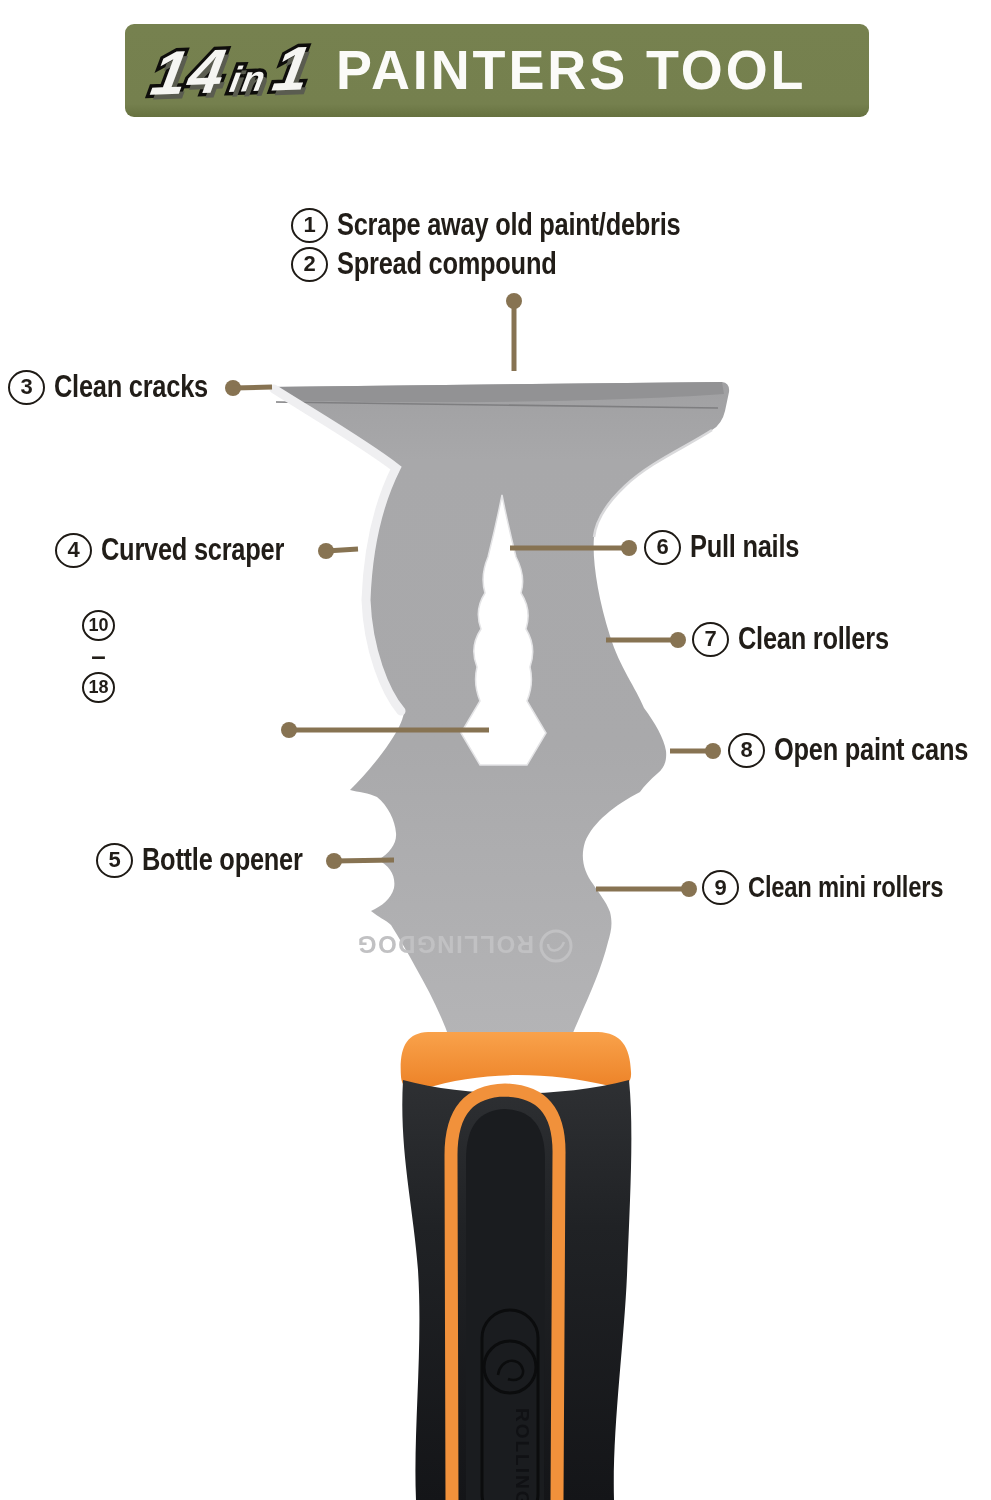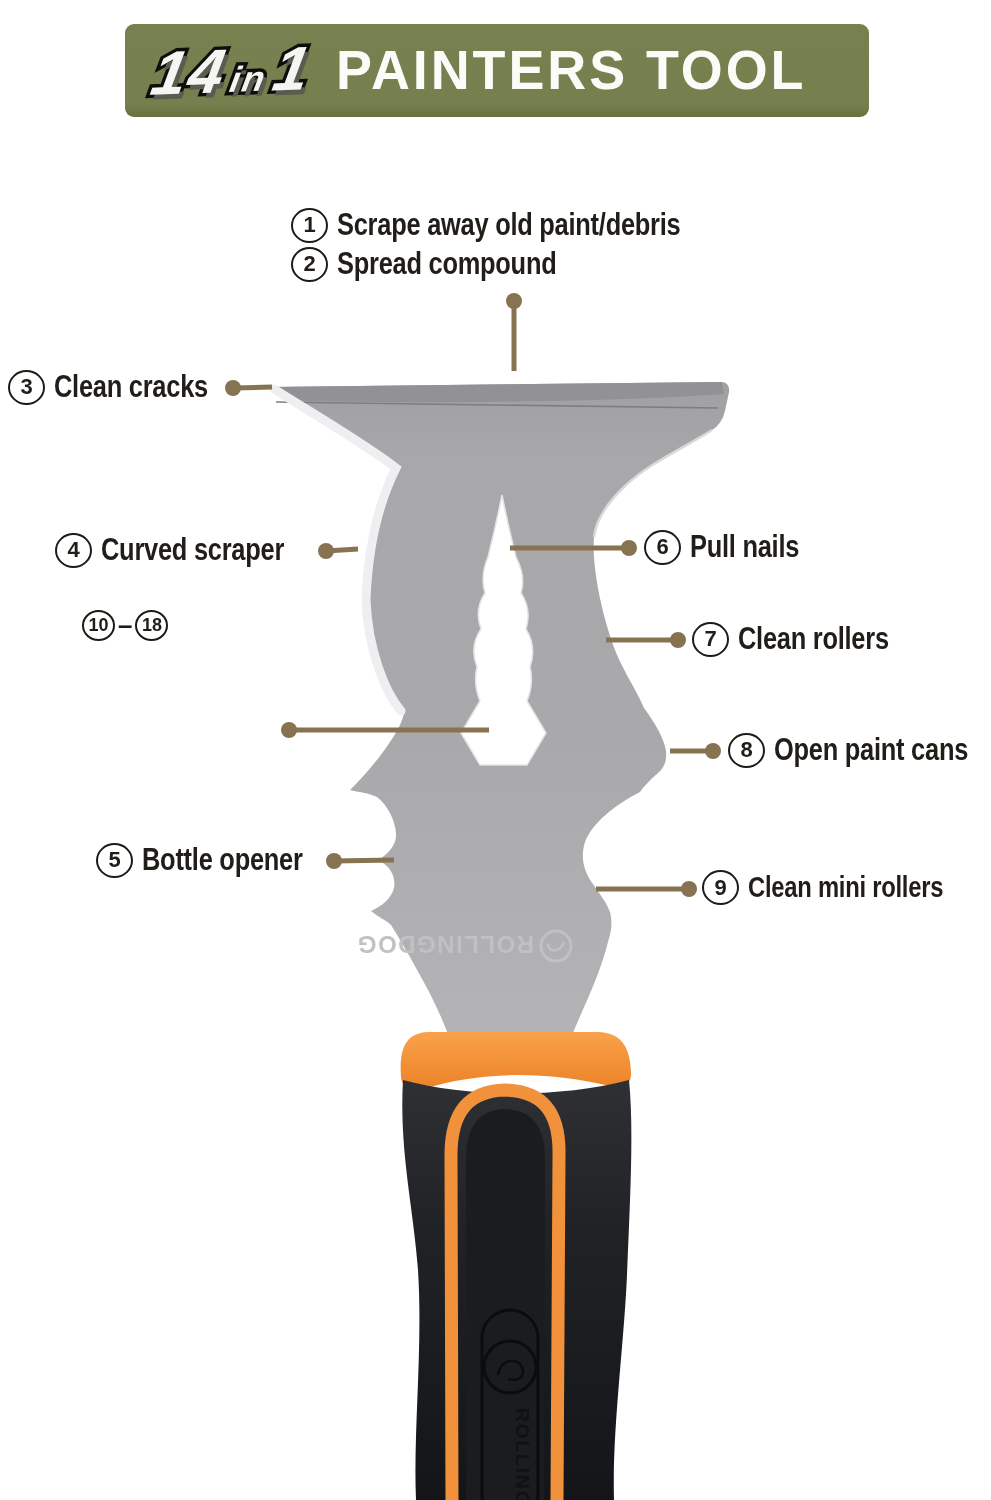--- a/index.html
+++ b/index.html
@@ -175,21 +175,21 @@
   </div>
   <div class="callout" style="left:8px;top:369px;">
     <span class="num">3</span>
     <span class="lbl">Clean cracks</span>
   </div>
   <div class="callout" style="left:55px;top:532px;">
     <span class="num">4</span>
     <span class="lbl">Curved scraper</span>
   </div>
 
-  <div class="callout" style="left:82px;top:610px;">
+  <div class="callout" style="left:82px;top:610px;flex-direction:column;">
     <span class="num sm">10</span>
     <span class="dash">–</span>
     <span class="num sm">18</span>
   </div>
   <div class="callout" style="left:96px;top:842px;">
     <span class="num">5</span>
     <span class="lbl">Bottle opener</span>
   </div>
   <div class="callout" style="left:644px;top:529px;">
     <span class="num">6</span>

